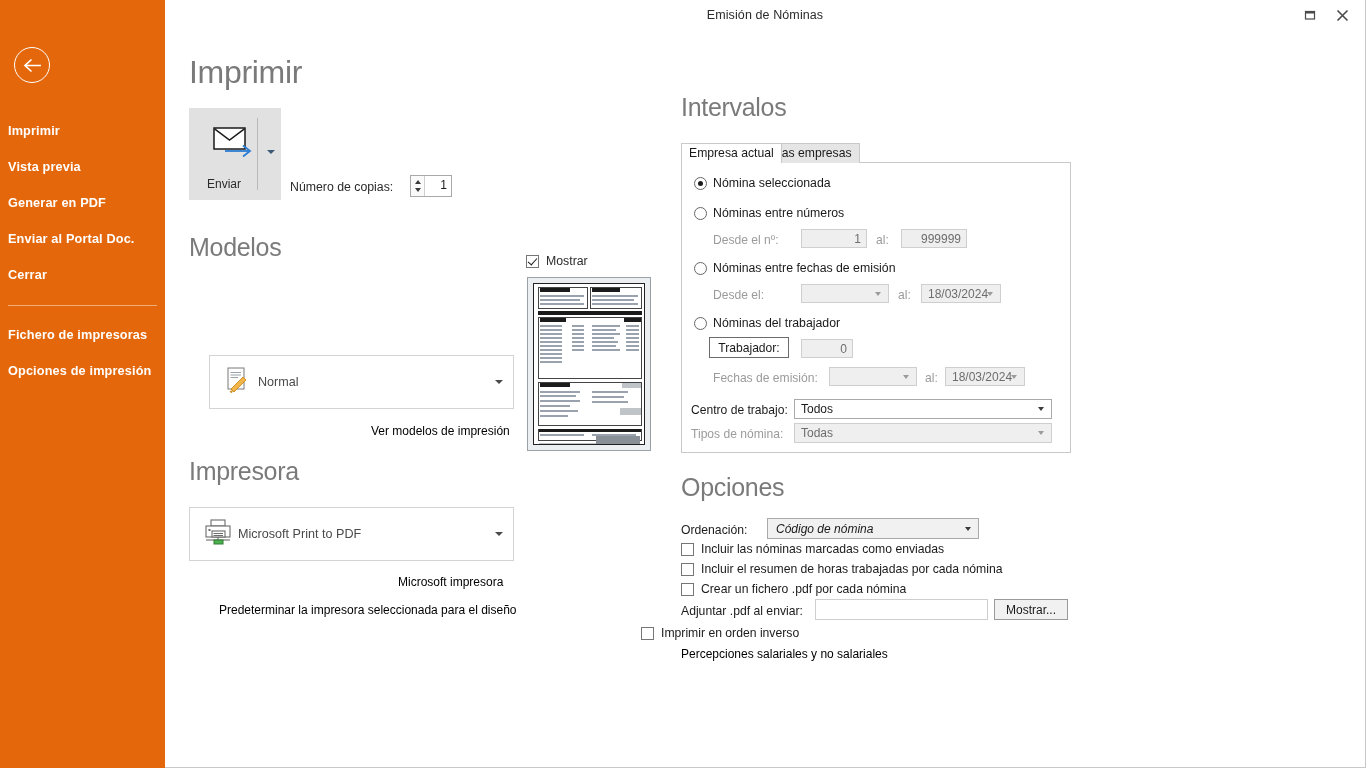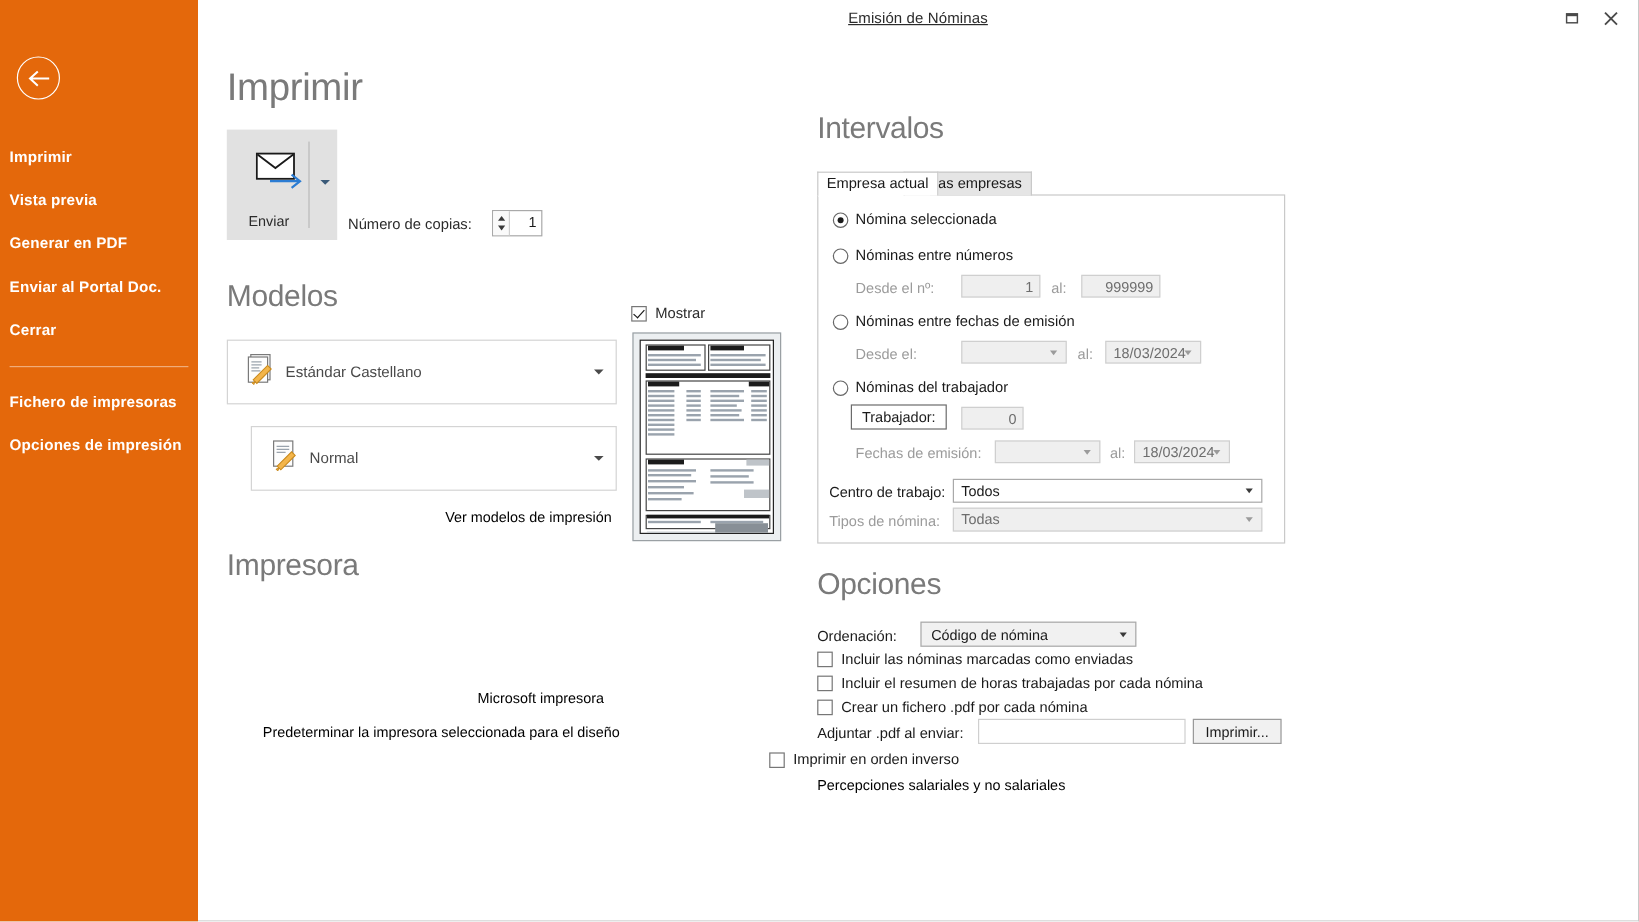--- a/index.html
+++ b/index.html
@@ -25,21 +25,20 @@
   
   #titlebar {
     position: absolute; left: 165px; top: 0; right: 0; height: 32px;
     background: #ffffff;
   }
   #titlebar-title {
     position: absolute; left: 0; right: 0; top: 8px;
     text-align: center;
     font-size: 12.5px; color: #2b2b2b;
     letter-spacing: .1px;
-    text-decoration: underline;
   }
   .wincontrol {
     position: absolute; top: 0; width: 30px; height: 30px;
     display: flex; align-items: center; justify-content: center;
     color: #4a4a4a; cursor: default;
   }
   #btn-restore { right: 40px; }
   #btn-close   { right: 8px; }
   .wincontrol svg { display: block; }
 
@@ -300,38 +299,20 @@
   <div id="copies-spin">
     <div class="btns">
       <i class="up"></i>
       <i class="down"></i>
     </div>
     <div id="copies-value">1</div>
   </div>
 
   <div class="bigheading" style="left:189px; top:233px; font-size:25px;">Modelos</div>
 
-  <div class="combo-big" style="left:189px; top:283px; width:325px; height:54px;">
-    <span class="ico">
-      <svg width="28" height="28" viewBox="0 0 28 28">
-        <rect x="5" y="2" width="16" height="21" fill="#fdfdfd" stroke="#7a7a7a" stroke-width="1"></rect>
-        <rect x="3" y="4" width="16" height="21" fill="#fdfdfd" stroke="#7a7a7a" stroke-width="1"></rect>
-        <g stroke="#9aa3ad" stroke-width="1">
-          <path d="M5.5 8 H14"></path>
-            <path d="M5.5 10.5 H14"></path>
-            <path d="M5.5 13 H12"></path>
-            <path d="M5.5 15.5 H13"></path>
-        </g>
-        <path d="M7 23 L19 11 L22 14 L10 26 Z" fill="#f3b54a" stroke="#c98a1d" stroke-width=".9"></path>
-        <path d="M6 25.5 L8.5 24.5 L7.5 27 Z" fill="#e6a236" stroke="#c98a1d" stroke-width=".8"></path>
-      </svg>
-    </span>
-    <span class="txt">Estándar Castellano</span>
-    <span class="caret"></span>
-  </div>
 
   <div class="combo-big" style="left:209px; top:355px; width:305px; height:54px;">
     <span class="ico">
       <svg width="28" height="28" viewBox="0 0 28 28">
         <rect x="4" y="2" width="16" height="21" fill="#fdfdfd" stroke="#7a7a7a" stroke-width="1"></rect>
         <g stroke="#9aa3ad" stroke-width="1">
           <path d="M6.5 6.5 H17"></path>
             <path d="M6.5 9 H17"></path>
             <path d="M6.5 11.5 H14"></path>
         </g>
@@ -340,20 +321,39 @@
       </svg>
     </span>
     <span class="txt">Normal</span>
     <span class="caret"></span>
   </div>
 
   <div class="linklike" style="left:371px; top:424px;">Ver modelos de impresión</div>
 
   <div class="bigheading" style="left:189px; top:457px; font-size:25px;">Impresora</div>
 
+  <div class="combo-big" style="left:189px; top:507px; width:325px; height:54px;">
+    <span class="ico">
+      <svg width="30" height="28" viewBox="0 0 30 28">
+        <rect x="7" y="2" width="14" height="6" fill="#fff" stroke="#6b6b6b" stroke-width="1.1"></rect>
+        <rect x="2" y="8" width="24" height="11" fill="#fff" stroke="#6b6b6b" stroke-width="1.1"></rect>
+        <rect x="4.5" y="11" width="2" height="2" fill="#6b6b6b"></rect>
+        <rect x="8" y="13" width="13" height="6" fill="#fff" stroke="#6b6b6b" stroke-width="1.1"></rect>
+        <g stroke="#6b6b6b" stroke-width="1">
+            <path d="M9.5 15.5 H19"></path>
+            <path d="M9.5 17.5 H19"></path>
+          </g>
+        <path d="M2 22 H26" stroke="#6b6b6b" stroke-width="1.1"></path>
+        <path d="M14 19 V22" stroke="#6b6b6b" stroke-width="1.1"></path>
+        <rect x="10" y="22" width="9" height="4" fill="#4caf50" stroke="#2e7d32" stroke-width="1"></rect>
+      </svg>
+    </span>
+    <span class="txt">Microsoft Print to PDF</span>
+    <span class="caret"></span>
+  </div>
 
   <div class="linklike" style="left:398px; top:575px;">Microsoft impresora</div>
   <div class="linklike" style="left:219px; top:603px;">Predeterminar la impresora seleccionada para el diseño</div>
 
   <div id="mostrar-row">
     <span class="cbx checked"></span>
     <span id="mostrar-label">Mostrar</span>
   </div>
 
   <div id="preview-thumb">
@@ -502,21 +502,21 @@
     </div>
   </div>
 
   <div id="trabajador-btn">
     <span>Trabajador:</span>
   </div>
 
   <div class="bigheading" style="left:681px; top:473px; font-size:25px;">Opciones</div>
 
   <div class="opt-label" style="left:681px; top:523px;">Ordenación:</div>
-  <div class="dd enabled" style="left:767px; top:518px; width:180px; height:21px; background:#f1f1f1;">
+  <div class="dd enabled" style="left:767px; top:518px; width:212px; height:21px; background:#f1f1f1;font-style:italic;">
     <span class="v" style="left:8px;">Código de nómina</span>
     <span class="caret"></span>
   </div>
 
   <div class="opt-check-row" style="left:681px; top:542px;">
     <span class="cbx"></span>
     <span class="t">Incluir las nóminas marcadas como enviadas</span>
   </div>
   <div class="opt-check-row" style="left:681px; top:562px;">
     <span class="cbx"></span>
@@ -525,21 +525,21 @@
   <div class="opt-check-row" style="left:681px; top:582px;">
     <span class="cbx"></span>
     <span class="t">Crear un fichero .pdf por cada nómina</span>
   </div>
 
   <div class="opt-label" style="left:681px; top:604px;">Adjuntar .pdf al enviar:</div>
   <div id="adjuntar-input">
     <span style="position:absolute;left:5px;top:50%;transform:translateY(-50%);font-size:12px;color:#1a1a1a;"></span>
   </div>
   <div id="examinar-btn">
-    <span>Imprimir...</span>
+    <span>Mostrar...</span>
   </div>
 
   <div class="opt-check-row" style="left:641px; top:626px;">
     <span class="cbx"></span>
     <span class="t">Imprimir en orden inverso</span>
   </div>
 
   <div class="linklike" style="left:681px; top:647px;">Percepciones salariales y no salariales</div>
 
 </div>

